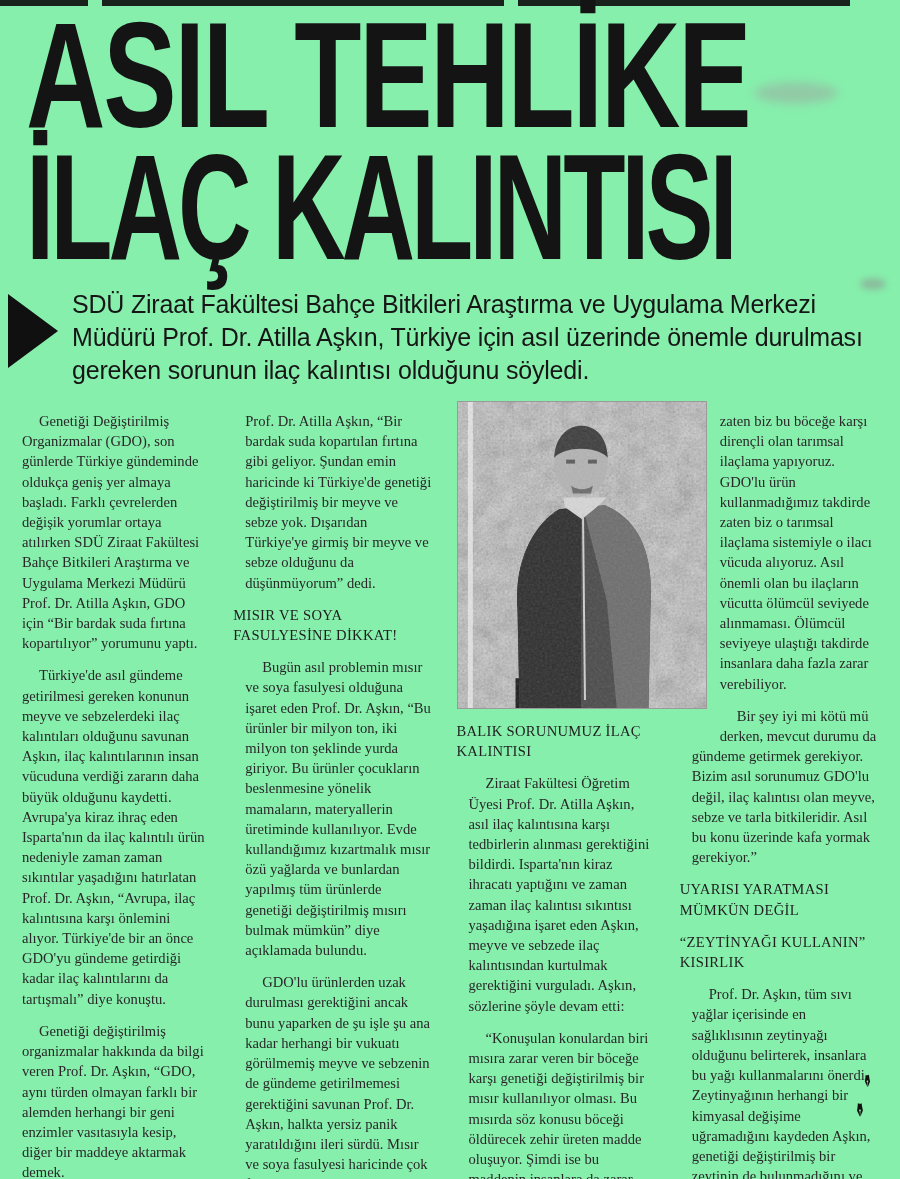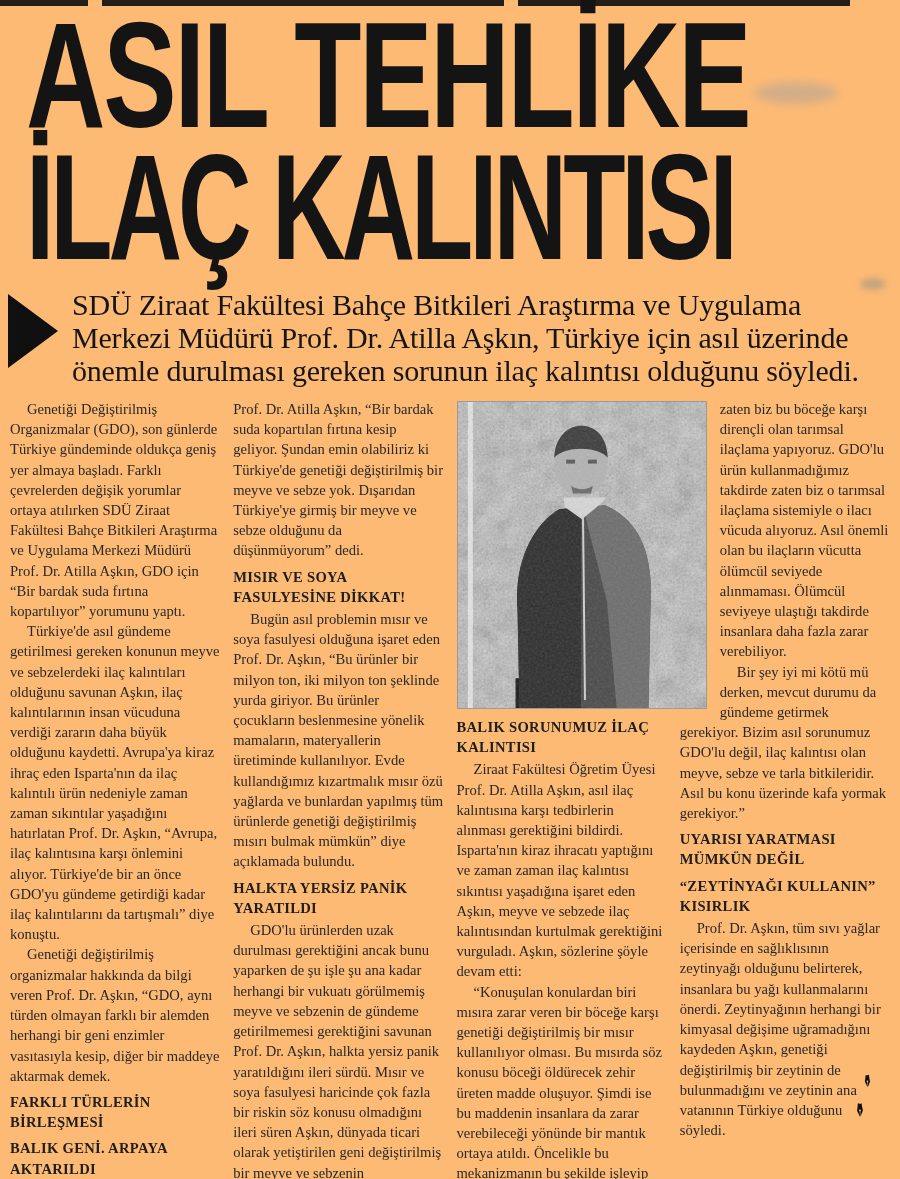--- a/index.html
+++ b/index.html
@@ -1,18 +1,18 @@
 <!DOCTYPE html>
 <html><head>
 <meta charset="utf-8">
 <style>
   html,body{margin:0;padding:0;background:#777;}
   .sheet{
     position:relative;width:900px;height:1179px;margin:0 auto;
-    background:#fdba74;overflow:hidden;color:#222;
+    background:#86efac;overflow:hidden;color:#222;
   }
   
   .top-strip{
     position:absolute;top:0;left:0;width:885px;height:6px;
     background:linear-gradient(90deg,#101010 0 10%,transparent 10% 11.5%,#101010 11.5% 57%,transparent 57% 58.5%,#101010 58.5% 96%,transparent 96%);
     opacity:.92;
   }
   .smudge1{position:absolute;top:82px;right:62px;width:84px;height:22px;background:#9f9f9f;opacity:.45;border-radius:50%;filter:blur(5px);}
   .smudge2{position:absolute;top:278px;right:14px;width:26px;height:12px;background:#8d8d8d;opacity:.5;border-radius:50%;filter:blur(3px);}
 
@@ -25,33 +25,33 @@
     color:#141414;font-size:100px;line-height:.78;letter-spacing:-2px;white-space:nowrap;
     transform-origin:top left;
   }
   .hl-1{transform:scale(1.10,1.50);}
   .hl-2{transform:scale(1.02,1.50);letter-spacing:-4px;}
 
   
   .deck{display:flex;align-items:flex-start;gap:14px;padding:16px 18px 0 8px;}
   .deck-arrow{width:0;height:0;border-top:37px solid transparent;border-bottom:37px solid transparent;border-left:50px solid #101010;margin-top:6px;flex:0 0 auto;}
   .deck-text{
-    font-family:Liberation Serif, serif;font-size:30px;line-height:33px;
+    font-family:Liberation Sans, sans-serif;font-size:25px;line-height:33px;
     color:#161616;letter-spacing:-.2px;max-width:815px;
   }
 
   
   .cols{
     display:flex;gap:13px;padding:12px 10px 0 10px;height:812px;overflow:hidden;
     font-family:"Liberation Serif",serif;font-size:14.6px;line-height:20.2px;color:#282828;
   }
   .col{flex:1 1 0;min-width:0;}
-  .block{margin:0;text-indent:17px;}
+  .block{margin:12px;text-indent:17px;}
   .block.noindent{text-indent:0;}
-  .sec-head{margin:6px 0 2px;text-indent:0;letter-spacing:.3px;color:#1e1e1e;font-weight:bold;}
+  .sec-head{margin:12px 0 2px;text-indent:0;letter-spacing:.3px;color:#1e1e1e;}
 
   
   .photo{position:relative;z-index:2;width:250px;height:308px;margin:2px 0 8px;border:1px solid #9a9a9a;box-sizing:border-box;background:#cfcfcf;}
   .photo svg{display:block;width:100%;height:100%;}
   .overhang{float:left;width:40px;height:322px;}
 
   
   .endmarks{position:absolute;right:26px;bottom:46px;width:40px;height:50px;}
   .pen{position:absolute;font-family:"DejaVu Sans",sans-serif;font-size:17px;color:#111;}
   .pen-1{top:-12px;right:0;transform:rotate(88deg);}
@@ -90,24 +90,23 @@
           <p class="block">Genetiği değiştirilmiş organizmalar hakkında da bilgi veren Prof. Dr. Aşkın, “GDO, aynı türden olmayan farklı bir alemden herhangi bir geni enzimler vasıtasıyla kesip, diğer bir maddeye aktarmak demek.</p>
           <p class="block sec-head">FARKLI TÜRLERİN BİRLEŞMESİ</p>
           <p class="block sec-head">BALIK GENİ. ARPAYA AKTARILDI</p>
           <p class="block">Kuzey Afrika'da soğuktan arpaların zarar görmesi üzerine buna dayanabilecek yeni arpa çeşitleri elde edebilmek için, Kuzey Denizi'nde yaşayan soğuya dayanıklı bir balıktan bir gen alınıp, arpalara aktarılmıştır. Yeni çeşidin soğuktan zarar görmesi engellenmiş oldu” diye konuştu.</p>
         </div>
     </div>
 
     <div class="col">
       <div>
 
-      <p class="block noindent">Prof. Dr. Atilla Aşkın, “Bir bardak suda kopartılan fırtına kesip geliyor. Şundan emin olabiliriz ki Türkiye'de genetiği değiştirilmiş bir meyve ve sebze yok. Dışarıdan Türkiye'ye girmiş bir meyve ve sebze olduğunu da düşünmüyorum” dedi.</p>
+      <p class="block noindent">Prof. Dr. Atilla Aşkın, “Bir bardak suda kopartılan fırtına gibi geliyor. Şundan emin haricinde ki Türkiye'de genetiği değiştirilmiş bir meyve ve sebze yok. Dışarıdan Türkiye'ye girmiş bir meyve ve sebze olduğunu da düşünmüyorum” dedi.</p>
           <p class="block sec-head">MISIR VE SOYA FASULYESİNE DİKKAT!</p>
           <p class="block">Bugün asıl problemin mısır ve soya fasulyesi olduğuna işaret eden Prof. Dr. Aşkın, “Bu ürünler bir milyon ton, iki milyon ton şeklinde yurda giriyor. Bu ürünler çocukların beslenmesine yönelik mamaların, materyallerin üretiminde kullanılıyor. Evde kullandığımız kızartmalık mısır özü yağlarda ve bunlardan yapılmış tüm ürünlerde genetiği değiştirilmiş mısırı bulmak mümkün” diye açıklamada bulundu.</p>
-          <p class="block sec-head">HALKTA YERSİZ PANİK YARATILDI</p>
           <p class="block">GDO'lu ürünlerden uzak durulması gerektiğini ancak bunu yaparken de şu işle şu ana kadar herhangi bir vukuatı görülmemiş meyve ve sebzenin de gündeme getirilmemesi gerektiğini savunan Prof. Dr. Aşkın, halkta yersiz panik yaratıldığını ileri sürdü. Mısır ve soya fasulyesi haricinde çok fazla bir riskin söz konusu olmadığını ileri süren Aşkın, dünyada ticari olarak yetiştirilen geni değiştirilmiş bir meyve ve sebzenin bulunmadığına dikkat çekti.</p>
         </div>
     </div>
 
     <div class="col">
       <div class="photo">
         <svg viewBox="0 0 250 308" preserveAspectRatio="none">
           <defs>
             <filter id="grain" x="0" y="0" width="100%" height="100%">
               <feTurbulence type="fractalNoise" baseFrequency="0.42" numOctaves="4" seed="11"></feTurbulence>

